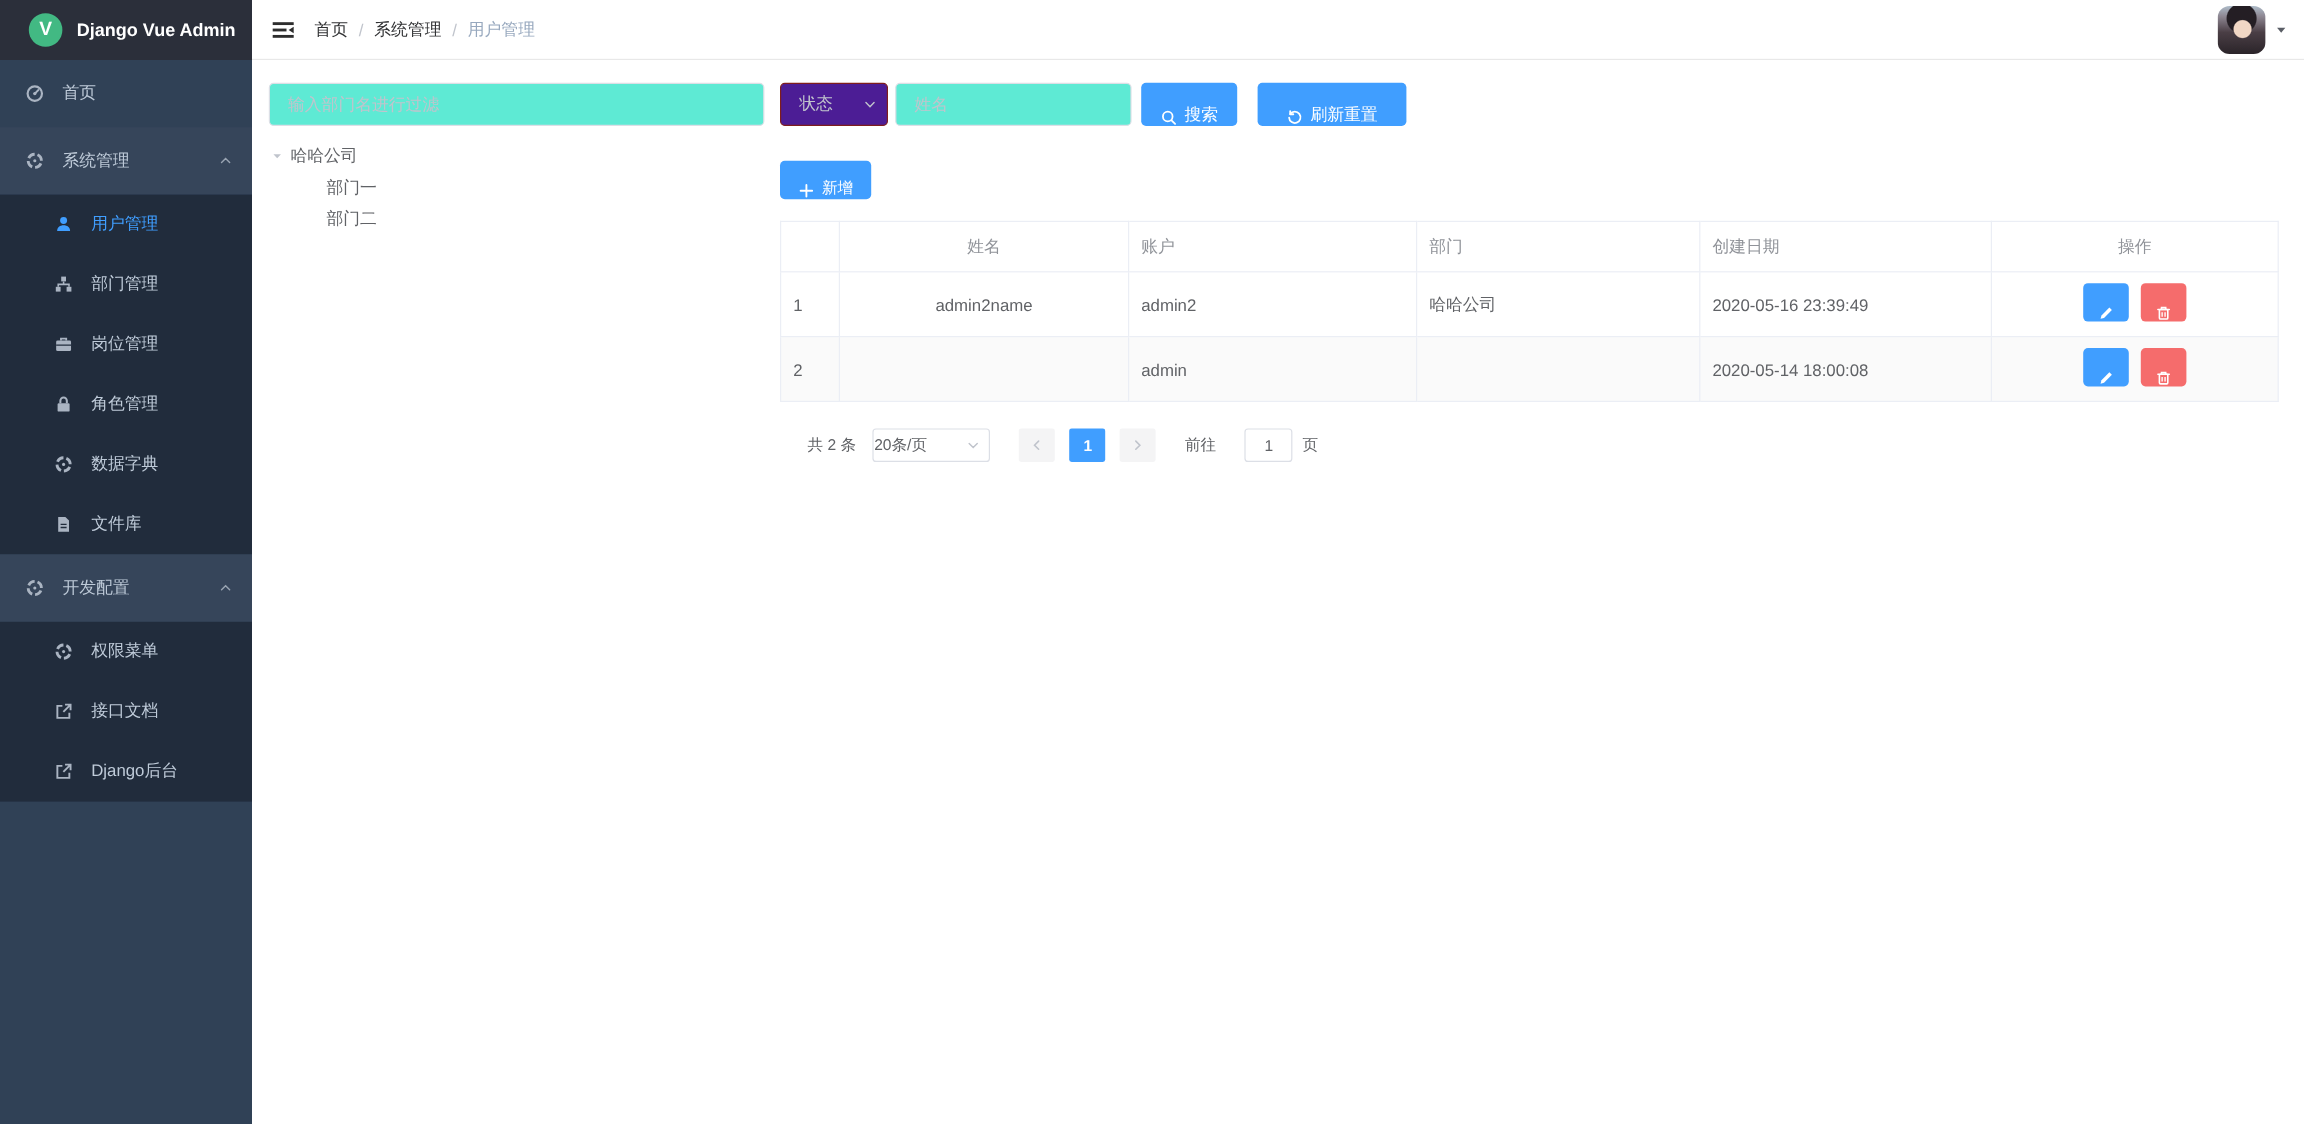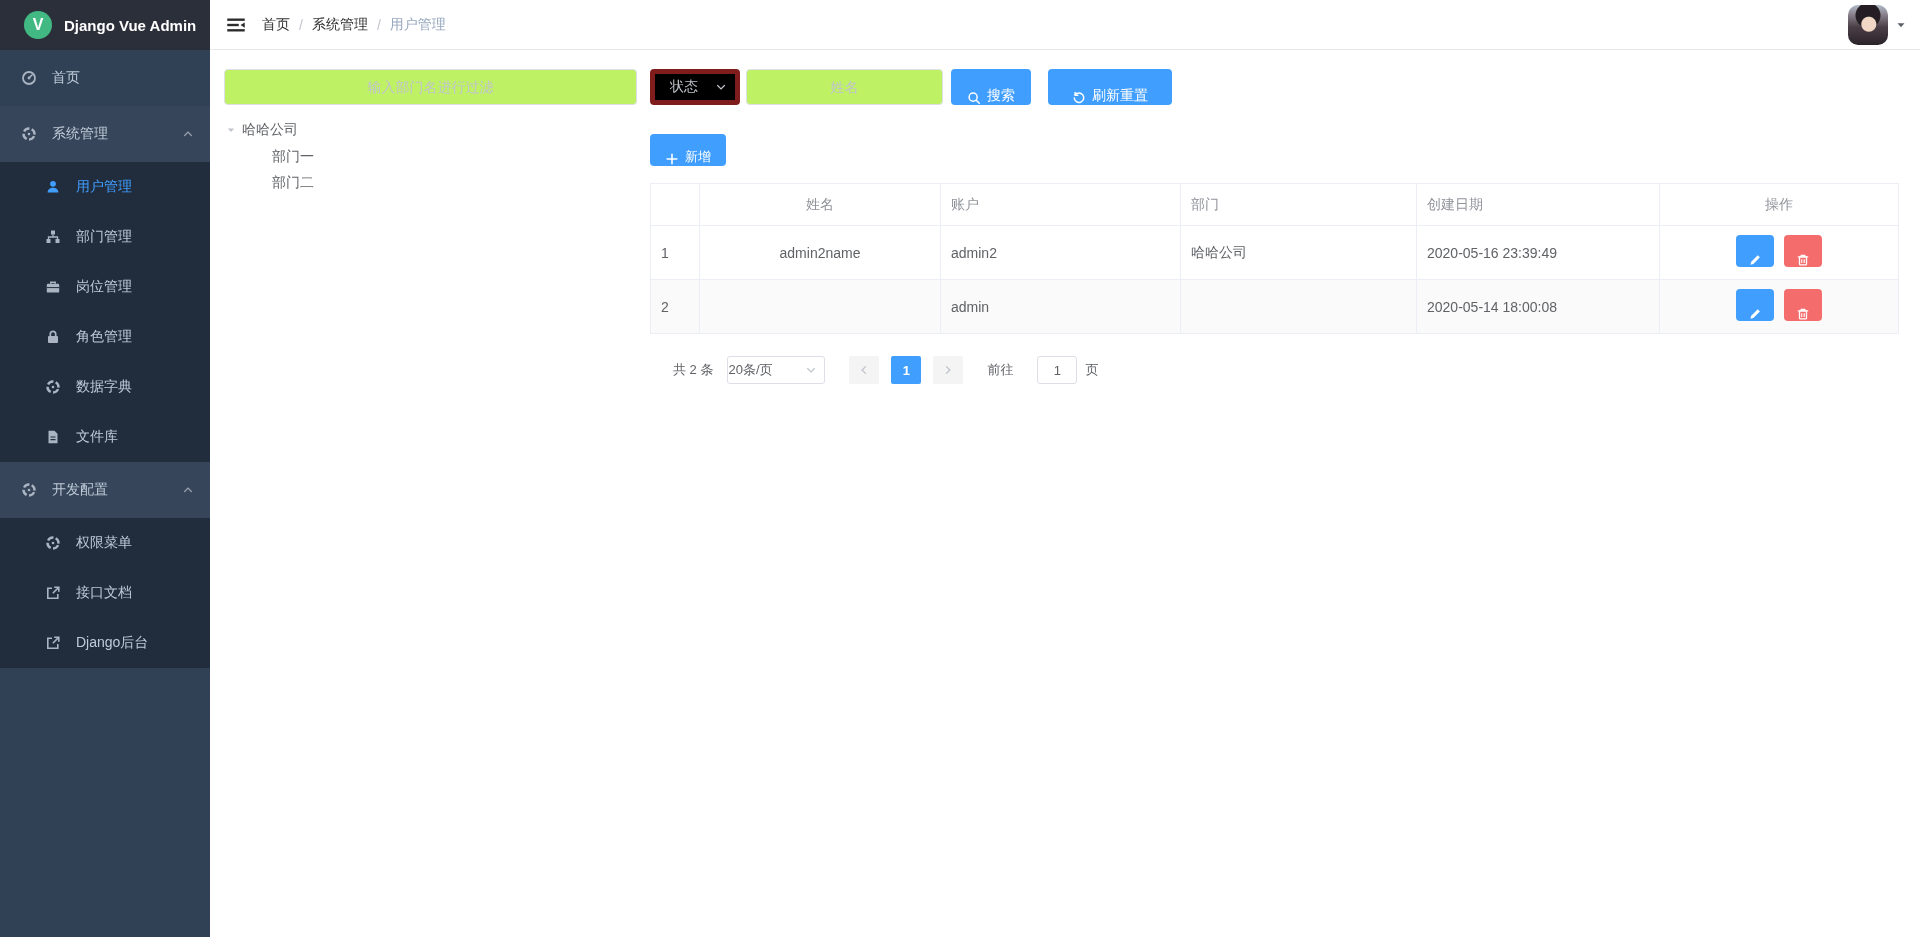--- a/index.html
+++ b/index.html
@@ -44,34 +44,34 @@
       radial-gradient(circle at 50% 26%, #241e24 0 12px, rgba(0,0,0,0) 13px),
       linear-gradient(180deg,#aebcc9 0%,#8d8691 22%,#4a3e45 55%,#2a2429 100%); }
   .avatar-caret { color:#5a5e66; margin-left:8px; display:flex; cursor:pointer; }
   .avatar-caret svg { width:10px; height:10px; }
 
   .content { flex:1; display:flex; padding:19px 21px 0 14px; background:#fff; }
 
   
   .panel-left { width:413px; margin-right:13px; flex-shrink:0; }
   .text-input { height:36px; border:1px solid #dcdfe6; border-radius:4px; padding:0 15px;
-    font-size:14px; color:#606266; background:#bef264; outline:none;
-    font-family:"Liberation Sans","DejaVu Sans",sans-serif;text-align:center; }
+    font-size:14px; color:#606266; background:#5eead4; outline:none;
+    font-family:"Liberation Sans","DejaVu Sans",sans-serif; }
   .text-input::placeholder { color:#c0c4cc; }
   .filter-input { width:100%; }
   .tree { margin-top:12px; font-size:14px; color:#606266; }
   .tree-root { height:26px; display:flex; align-items:center; padding-left:2px; cursor:pointer; }
   .tree-caret { color:#c0c4cc; display:flex; margin-right:6px; }
   .tree-caret svg { width:10px; height:10px; }
   .tree-child { height:26px; line-height:26px; padding-left:48px; cursor:pointer; }
 
   
   .panel-right { flex:1; min-width:0; }
   .search-row { display:flex; align-items:center; }
-  .select-box { height:36px; border:5px solid #7f1d1d; border-radius:4px; background:#000000;
+  .select-box { height:36px; border:1px solid #7f1d1d; border-radius:4px; background:#4c1d95;
     display:flex; align-items:center; cursor:pointer; position:relative; }
   .select-status { width:90px; padding:0 26px 0 15px; margin-right:6px; }
   .select-placeholder { color:#c0c4cc; font-size:14px; }
   .select-caret { position:absolute; right:8px; color:#c0c4cc; display:flex; }
   .select-caret svg { width:12px; height:12px; }
   .input-name { width:197px; margin-right:8px; }
   .btn { display:inline-flex; align-items:flex-end; justify-content:center; border:none;
     border-radius:4px; cursor:pointer; font-size:14px; white-space:nowrap;
     font-family:"Liberation Sans","DejaVu Sans",sans-serif; }
   .btn-primary { background:#409EFF; color:#fff; }

